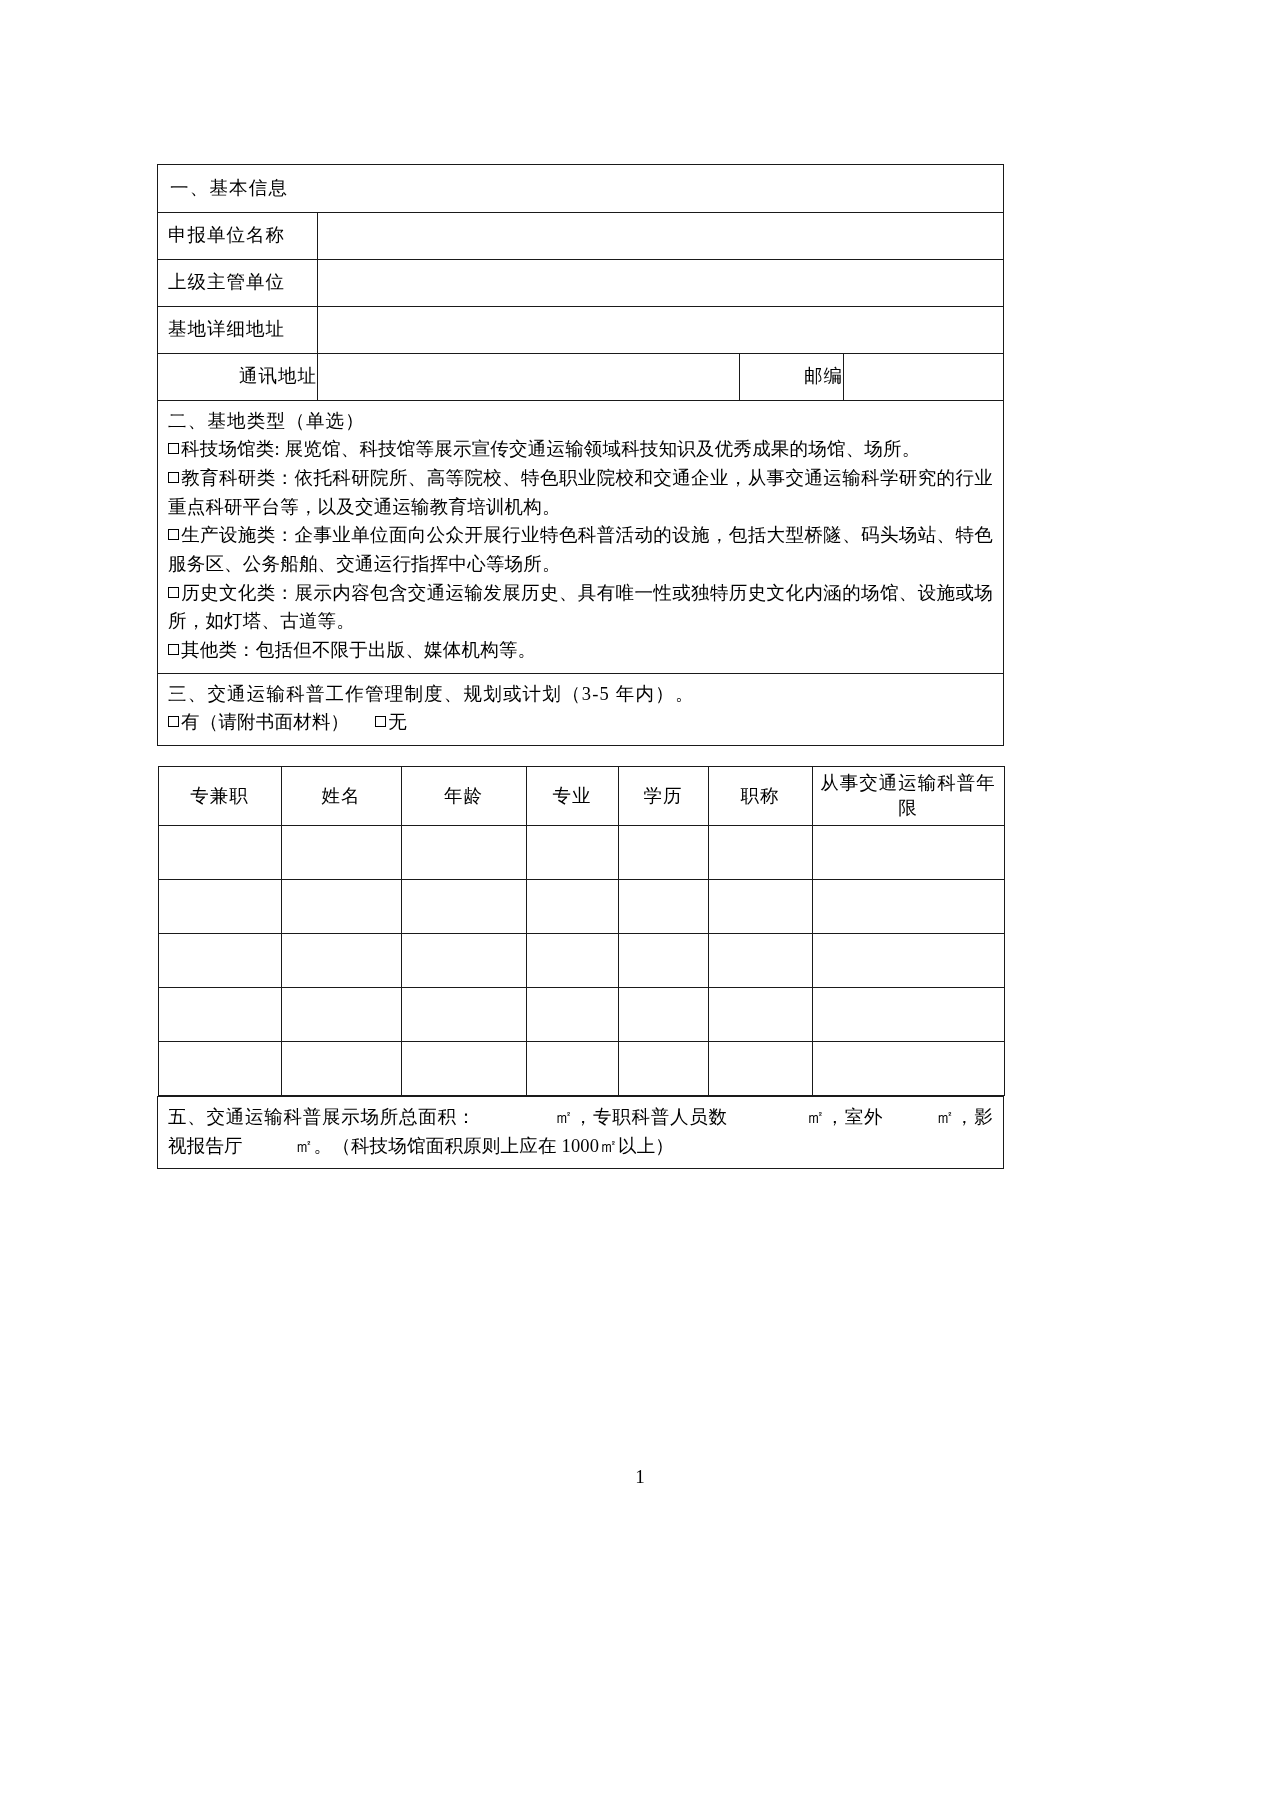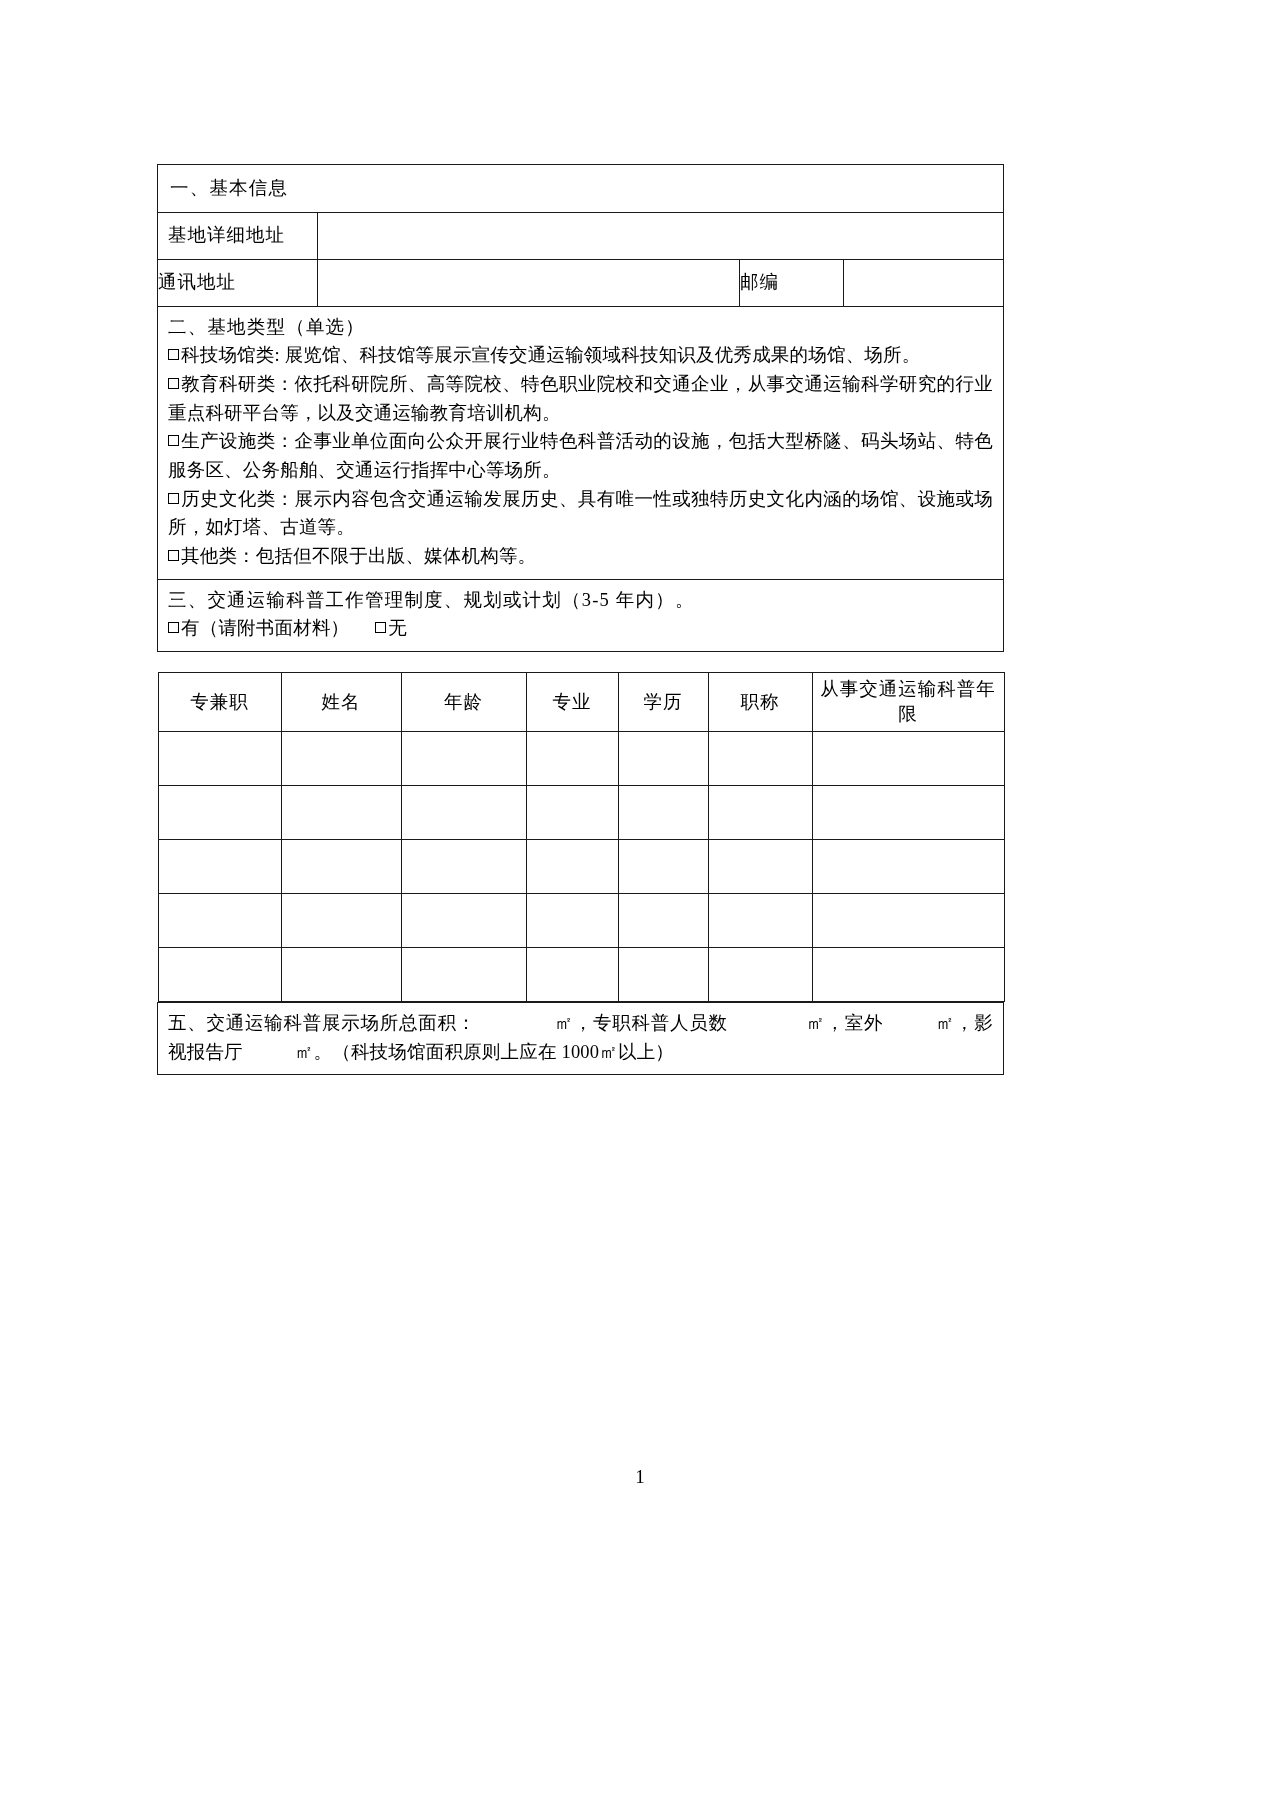--- a/index.html
+++ b/index.html
@@ -45,21 +45,21 @@
     height: 28px;
   }
   .lbl {
     text-align: left;
     padding-left: 10px !important;
     letter-spacing: 1px;
     height: 46px;
     font-size: 19px;
   }
   .lbl-c {
-    text-align: left;
+    text-align: right;
     letter-spacing: 1px;
     height: 46px;
     font-size: 19px;
   }
   .blank { background: #fff; }
 
   .body-cell {
     padding: 6px 10px 8px 10px !important;
     font-size: 18.5px;
     line-height: 1.62;
@@ -130,20 +130,28 @@
         <col style="width:130px">
         <col style="width:104px">
         <col style="width:160px">
       </colgroup>
 
       <tbody>
           <tr>
         <td colspan="7" class="sec-head">一、基本信息</td>
       </tr>
 
+      <tr>
+        <td class="lbl">申报单位名称</td>
+        <td colspan="6" class="blank"></td>
+      </tr>
+      <tr>
+        <td class="lbl">上级主管单位</td>
+        <td colspan="6" class="blank"></td>
+      </tr>
       <tr>
         <td class="lbl">基地详细地址</td>
         <td colspan="6" class="blank"></td>
       </tr>
 
       <tr>
         <td class="lbl-c">通讯地址</td>
         <td colspan="4" class="blank"></td>
         <td class="lbl-c">邮编</td>
         <td class="blank"></td>

